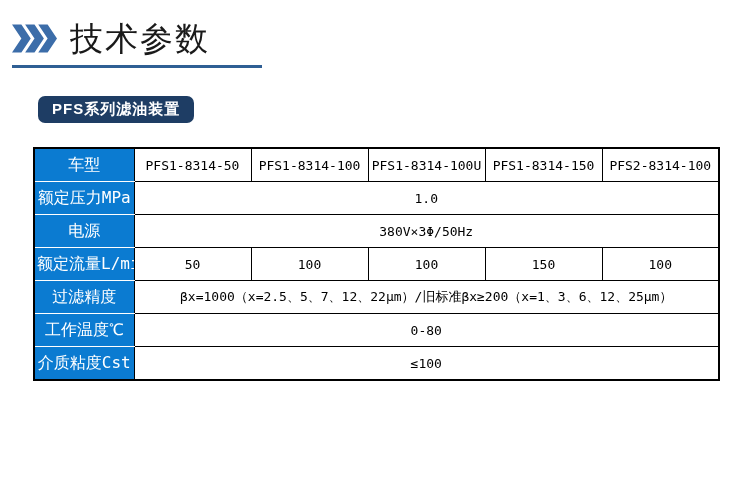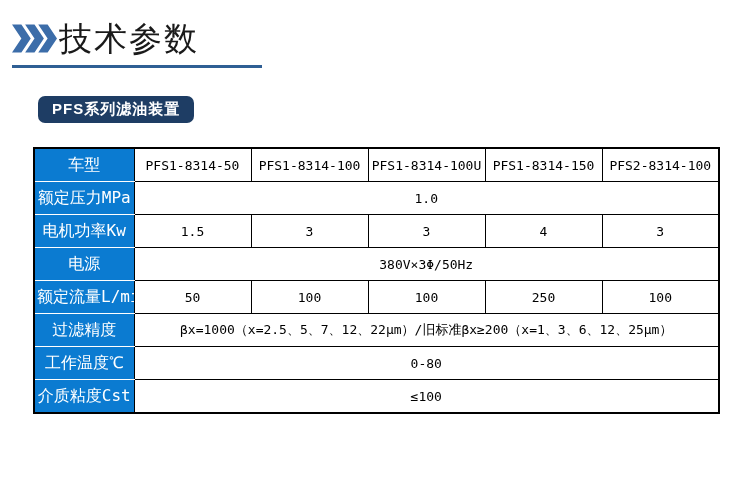--- a/index.html
+++ b/index.html
@@ -18,21 +18,21 @@
     height: 486px;
     background: #ffffff;
   }
   
   .header {
     position: absolute;
     left: 12px;
     top: 22px;
     display: flex;
     align-items: center;
-    gap: 2px;
+    gap: 13px;
   }
   .chevrons {
     width: 45px;
     height: 29px;
     display: block;
   }
   .page-title {
     margin: 0;
     font-size: 33px;
     font-weight: 500;
@@ -137,37 +137,29 @@
         <td>PFS1-8314-100</td>
         <td>PFS1-8314-100U</td>
         <td>PFS1-8314-150</td>
         <td>PFS2-8314-100</td>
       </tr>
       <tr>
         <th class="blue">额定压力MPa</th>
         <td colspan="5">1.0</td>
       </tr>
       <tr>
-        <th class="blue">电机功率Kw</th>
-        <td>1.5</td>
-        <td>3</td>
-        <td>3</td>
-        <td>4</td>
-        <td>3</td>
-      </tr>
-      <tr>
         <th class="blue">电源</th>
         <td colspan="5">380V×3Φ/50Hz</td>
       </tr>
       <tr>
         <th class="blue">额定流量L/min</th>
         <td>50</td>
         <td>100</td>
         <td>100</td>
-        <td>250</td>
+        <td>150</td>
         <td>100</td>
       </tr>
       <tr>
         <th class="blue">过滤精度</th>
         <td colspan="5">βx=1000（x=2.5、5、7、12、22μm）/旧标准βx≥200（x=1、3、6、12、25μm）</td>
       </tr>
       <tr>
         <th class="blue">工作温度℃</th>
         <td colspan="5">0-80</td>
       </tr>

